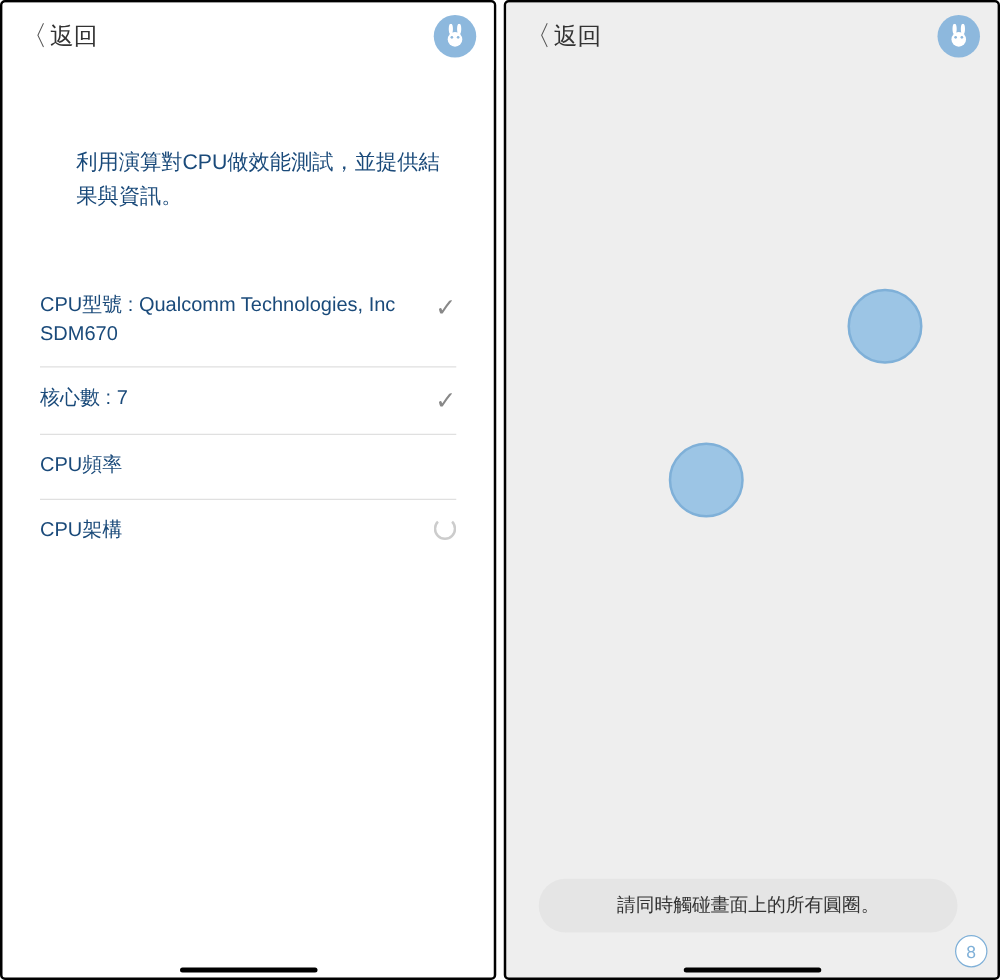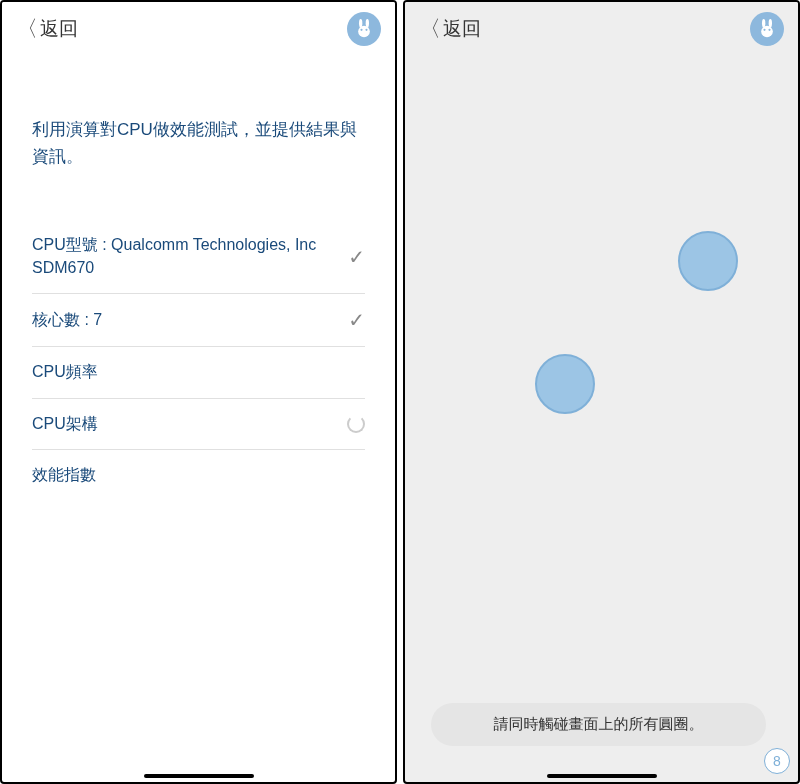--- a/index.html
+++ b/index.html
@@ -70,28 +70,28 @@
     }
     .content-left {
       padding: 60px 30px 0 30px;
       color: #1a4a7a;
     }
     .description {
       font-size: 17px;
       line-height: 1.6;
       margin-bottom: 50px;
       color: #1a4a7a;
+      margin-left: 29px;
     }
     .test-list {
       display: flex;
       flex-direction: column;
     }
     .test-item {
       display: flex;
-      align-items: center;
       justify-content: space-between;
       padding: 14px 0;
       border-bottom: 1px solid #e0e0e0;
       font-size: 16px;
       color: #1a4a7a;
     }
     .test-item:last-child {
       border-bottom: none;
     }
     .test-label {
@@ -199,23 +199,20 @@
         <span class="test-label">核心數 : 7</span>
         <span class="check-icon">✓</span>
       </div>
       <div class="test-item">
         <span class="test-label">CPU頻率</span>
       </div>
       <div class="test-item">
         <span class="test-label">CPU架構</span>
         <span class="spinner"></span>
       </div>
-      <div class="test-item">
-        <span class="test-label">效能指數</span>
-      </div>
     </div>
   </div>
 
   <div class="nav-handle"></div>
 </div>
 
 <div class="screen screen-right">
   <div class="navbar">
     <div class="back-button">
       <span class="back-chevron">〈</span>

